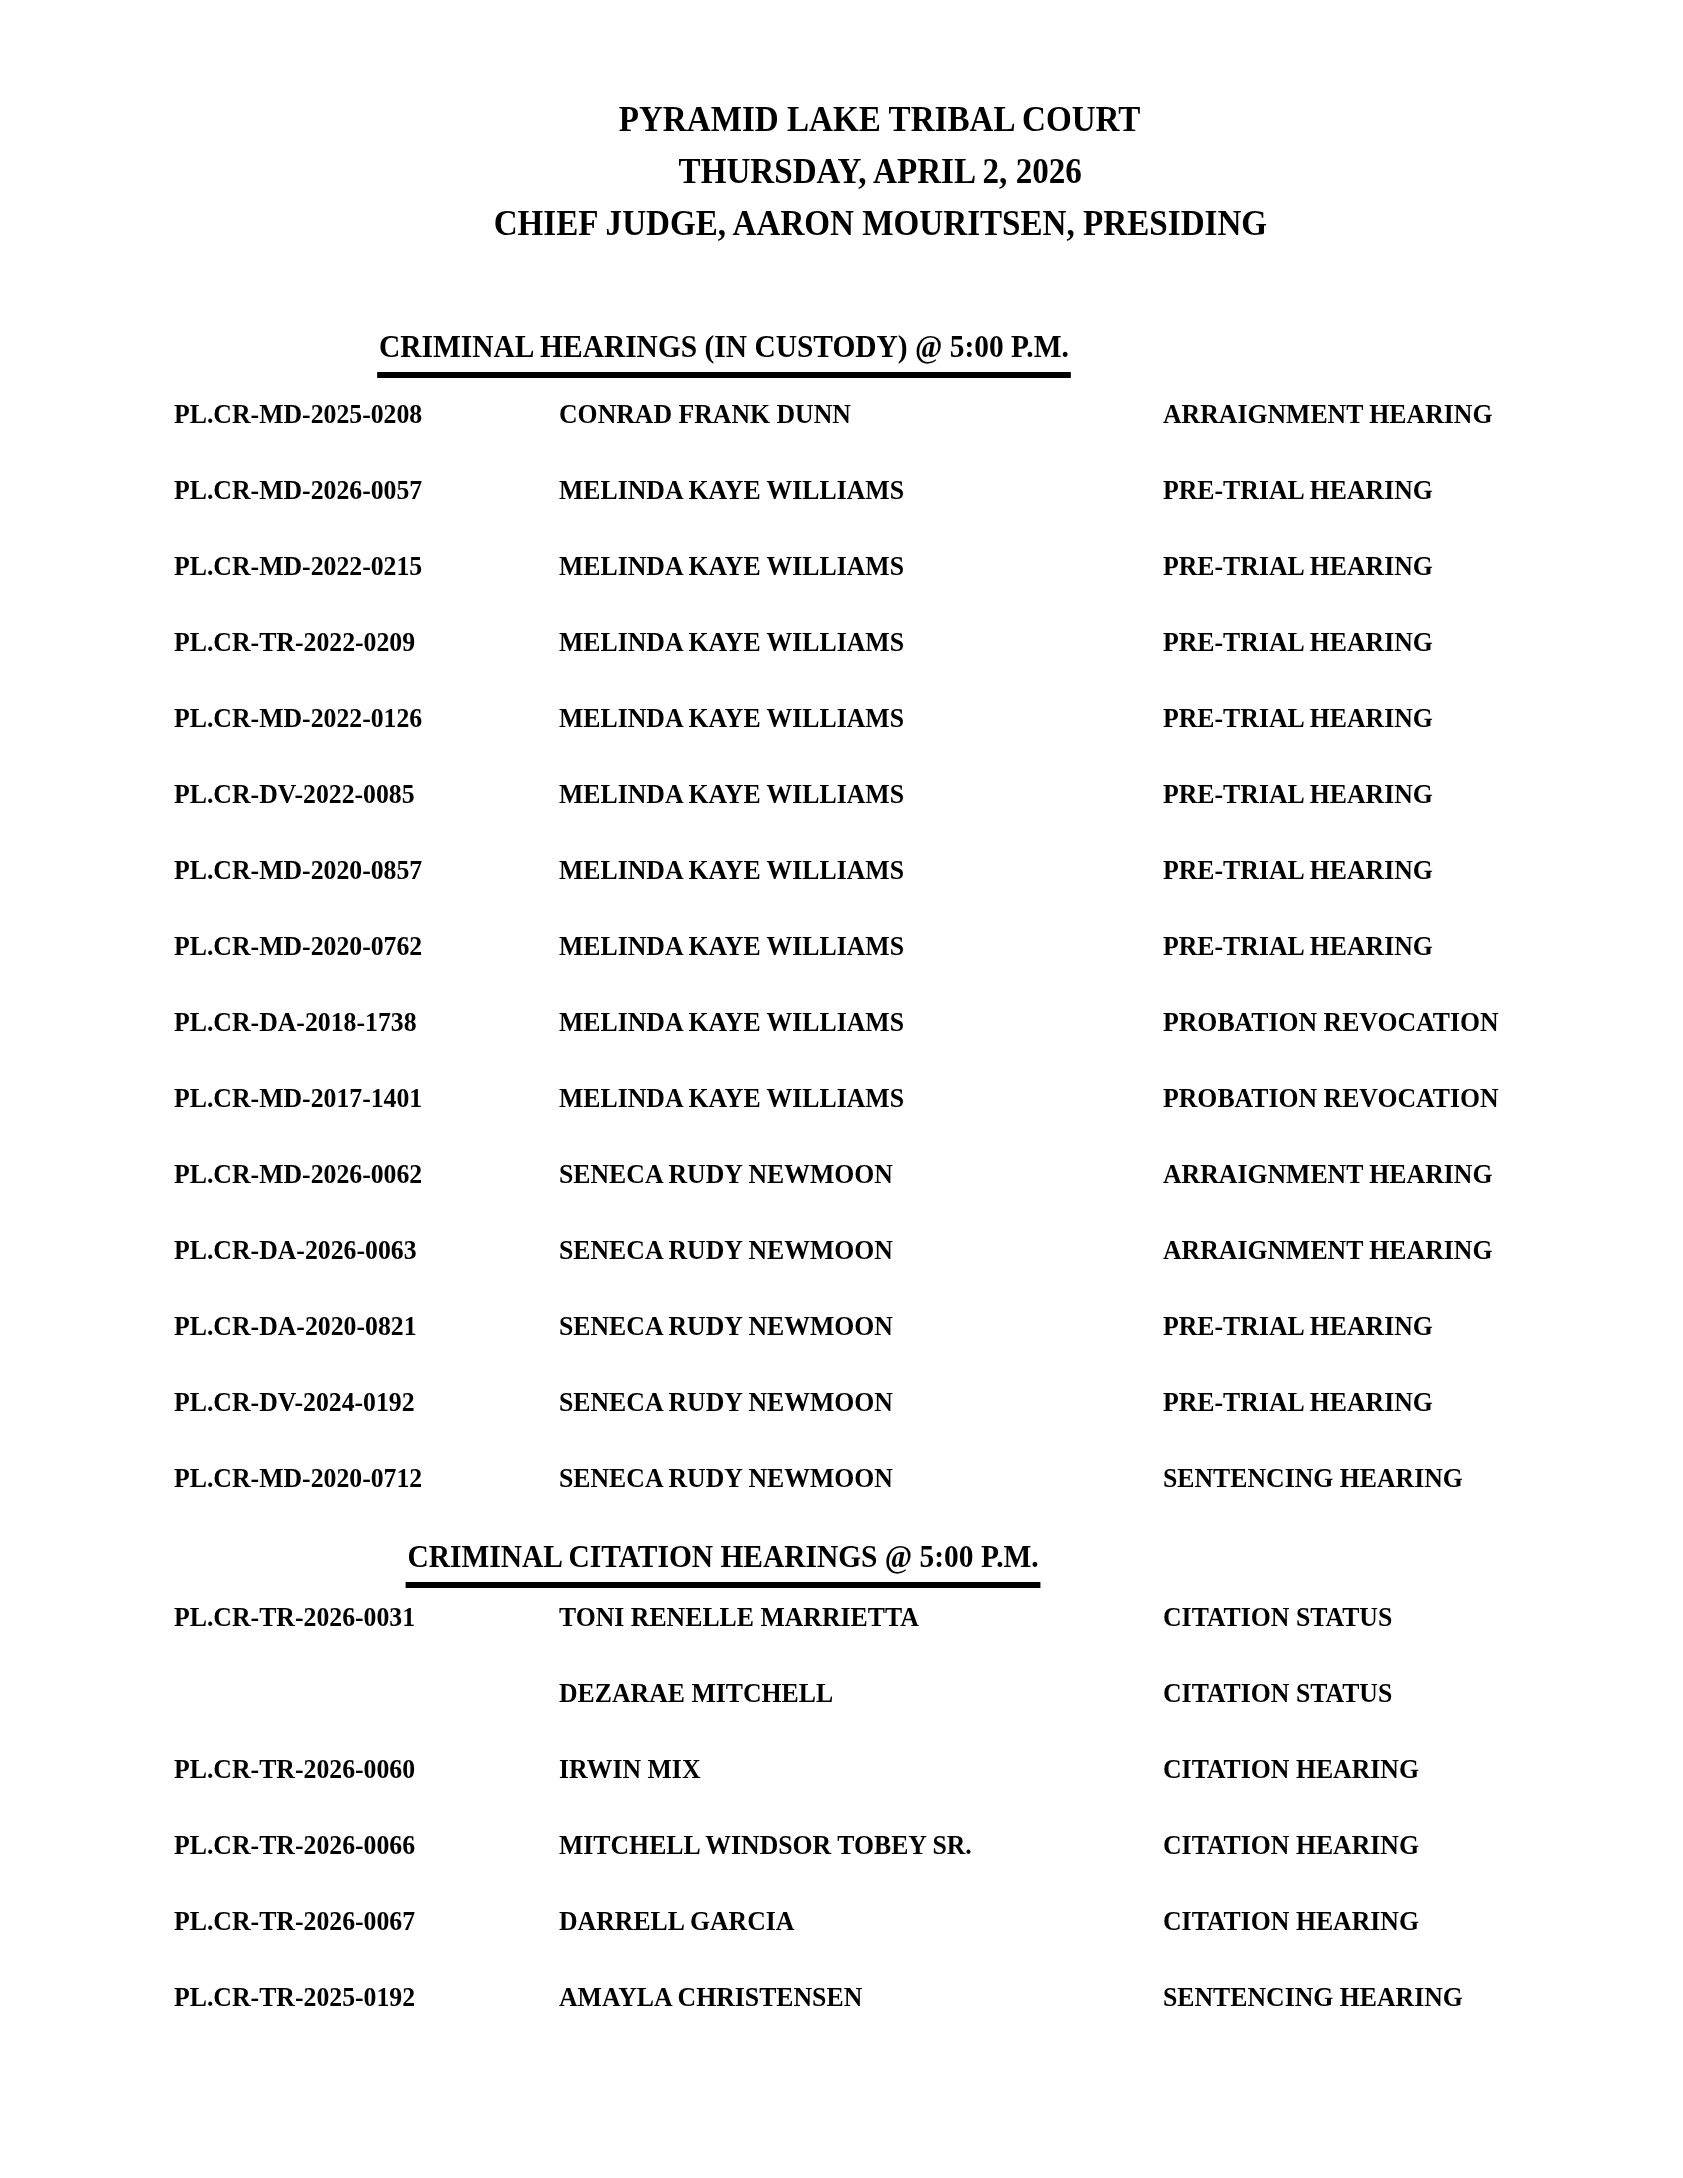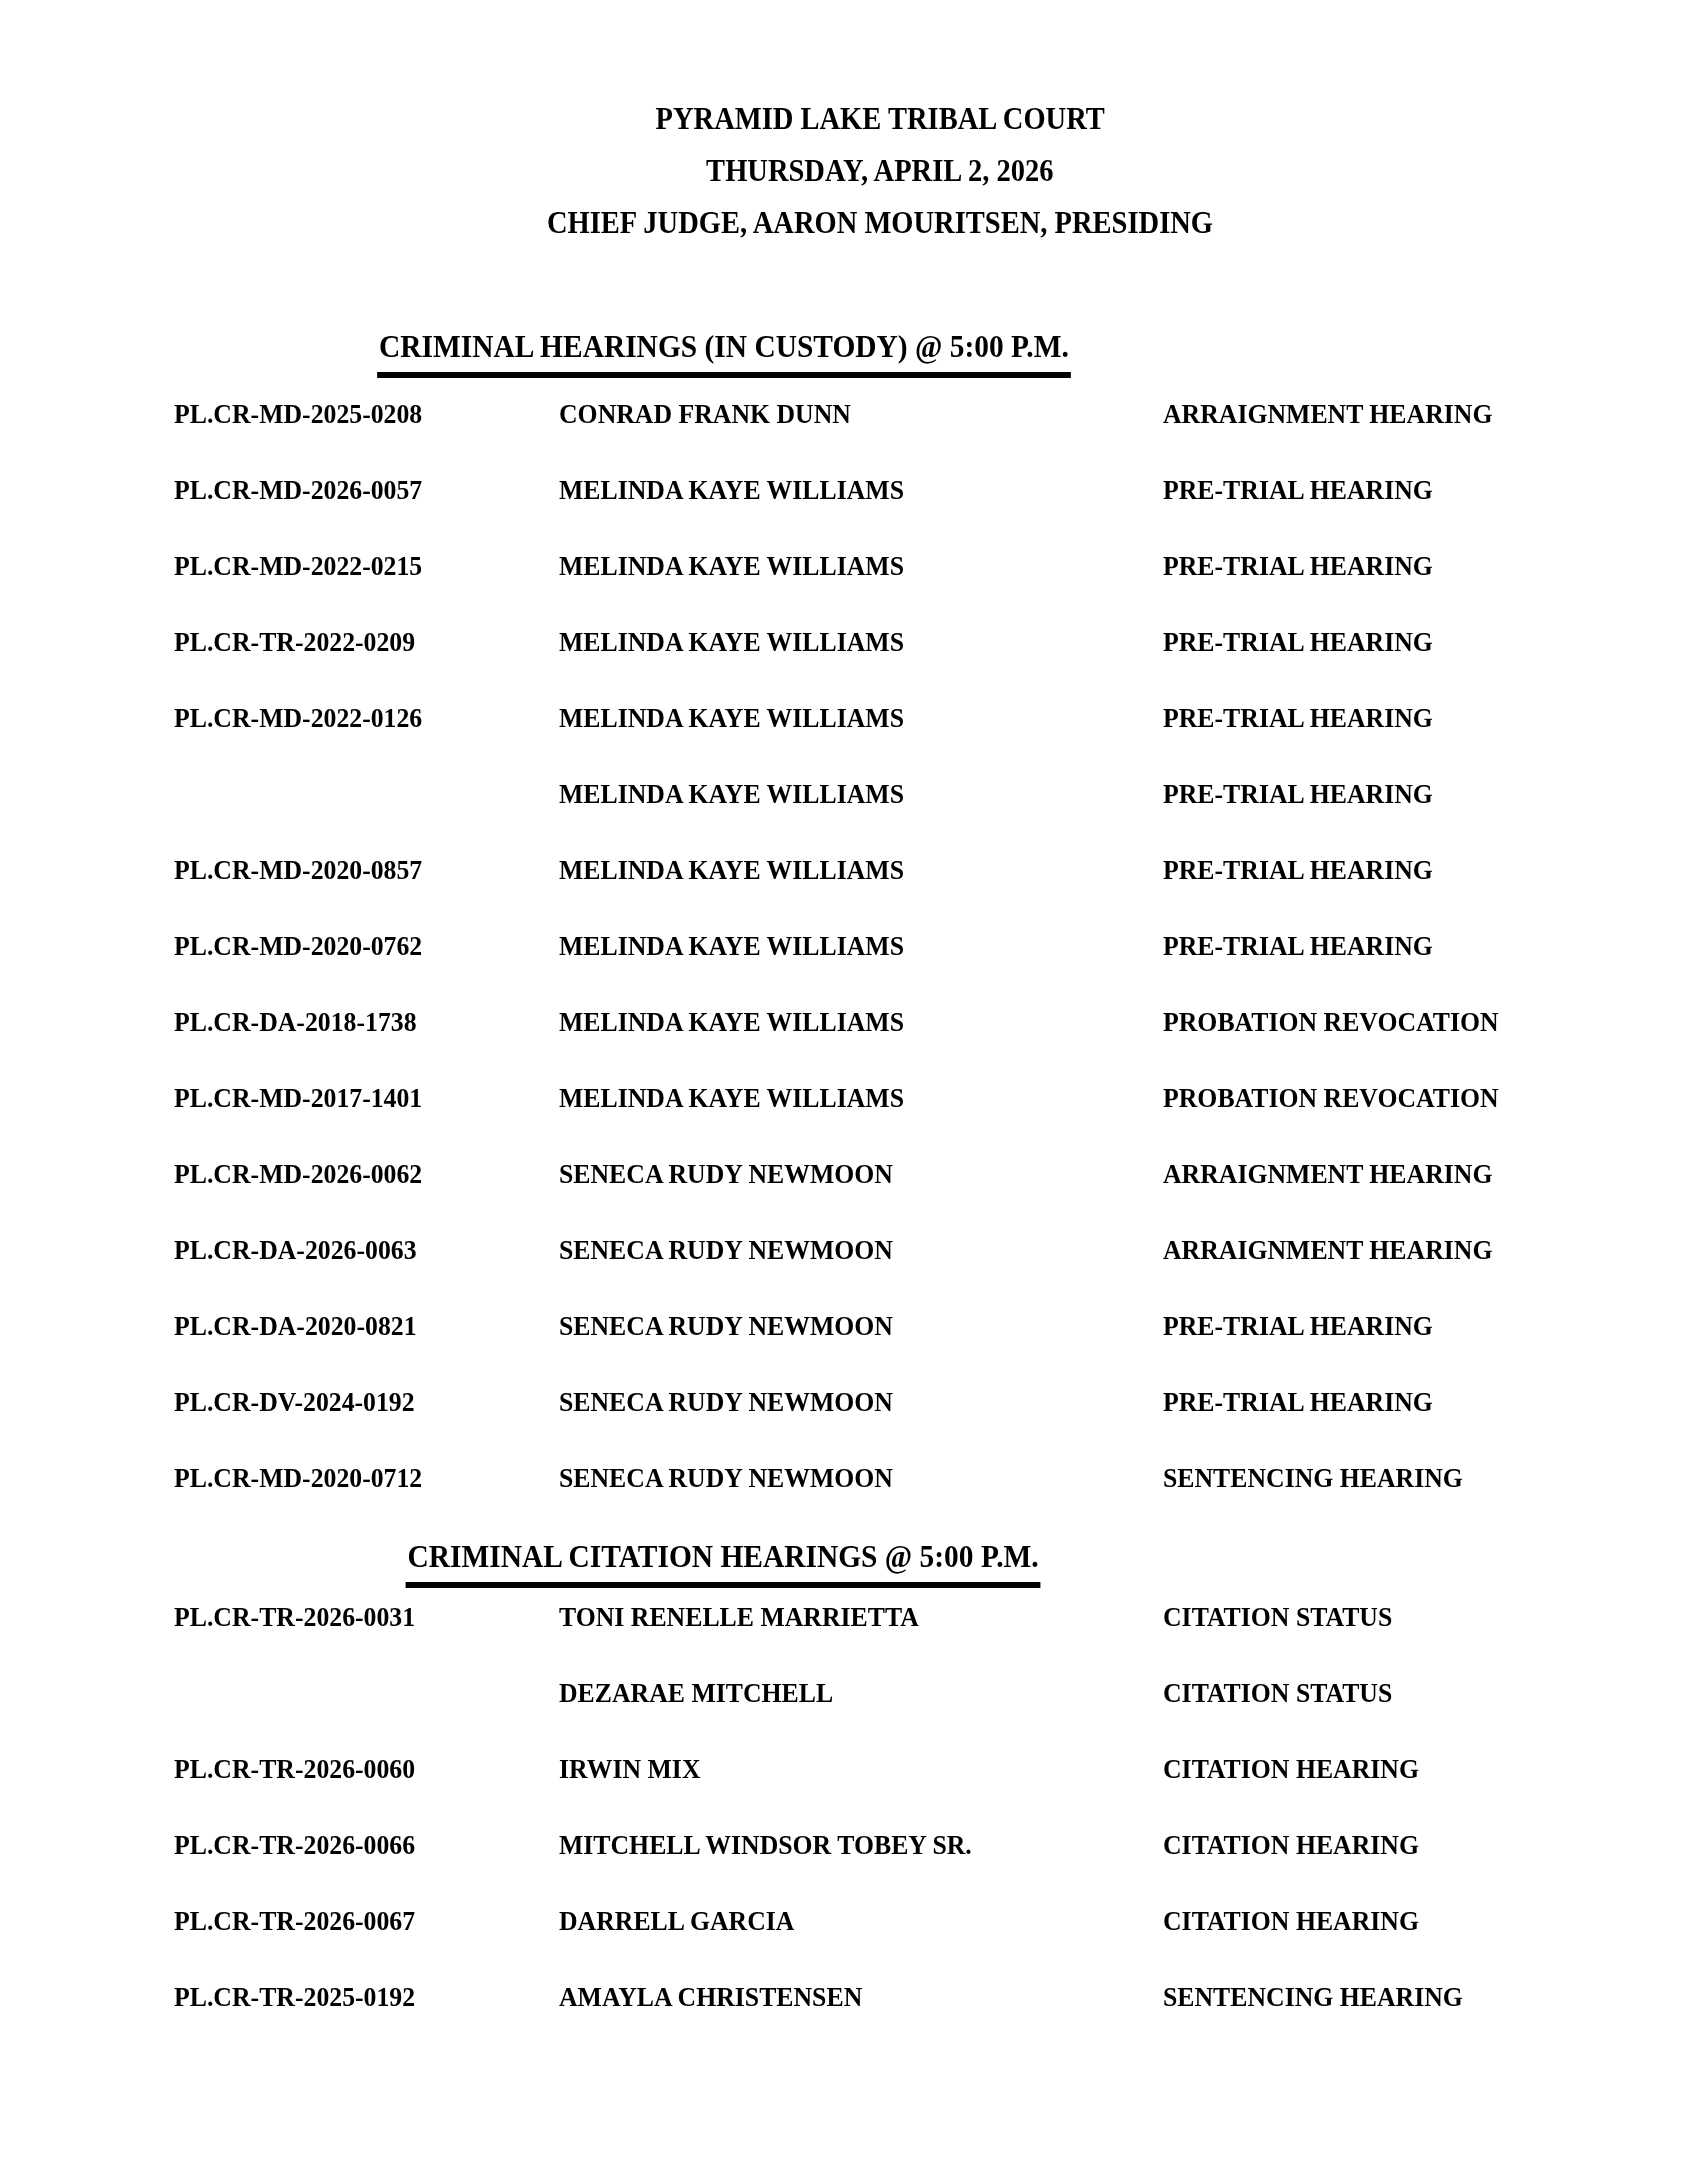--- a/index.html
+++ b/index.html
@@ -27,21 +27,21 @@
     transform-origin: 50% 50%;
   }
 
   
   .docket-header {
     position: absolute;
     top: 93px;
     left: 77px;
     width: 1606px;
     text-align: center;
-    font-size: 31px;
+    font-size: 36px;
     line-height: 52px;
   }
 
   
   .section-heading {
     position: absolute;
     left: 174px;
     width: 1099px;
     text-align: center;
     font-size: 32px;
@@ -156,20 +156,23 @@
     </span>
     <span class="cell cell-name">
       <span class="condensed">MELINDA KAYE WILLIAMS</span>
     </span>
     <span class="cell cell-hearing">
       <span class="condensed">PRE-TRIAL HEARING</span>
     </span>
   </div>
 
   <div class="row">
+    <span class="cell cell-case">
+      <span class="condensed">PL.CR-DV-2022-0085</span>
+    </span>
     <span class="cell cell-name">
       <span class="condensed">MELINDA KAYE WILLIAMS</span>
     </span>
     <span class="cell cell-hearing">
       <span class="condensed">PRE-TRIAL HEARING</span>
     </span>
   </div>
 
   <div class="row">
     <span class="cell cell-case">

